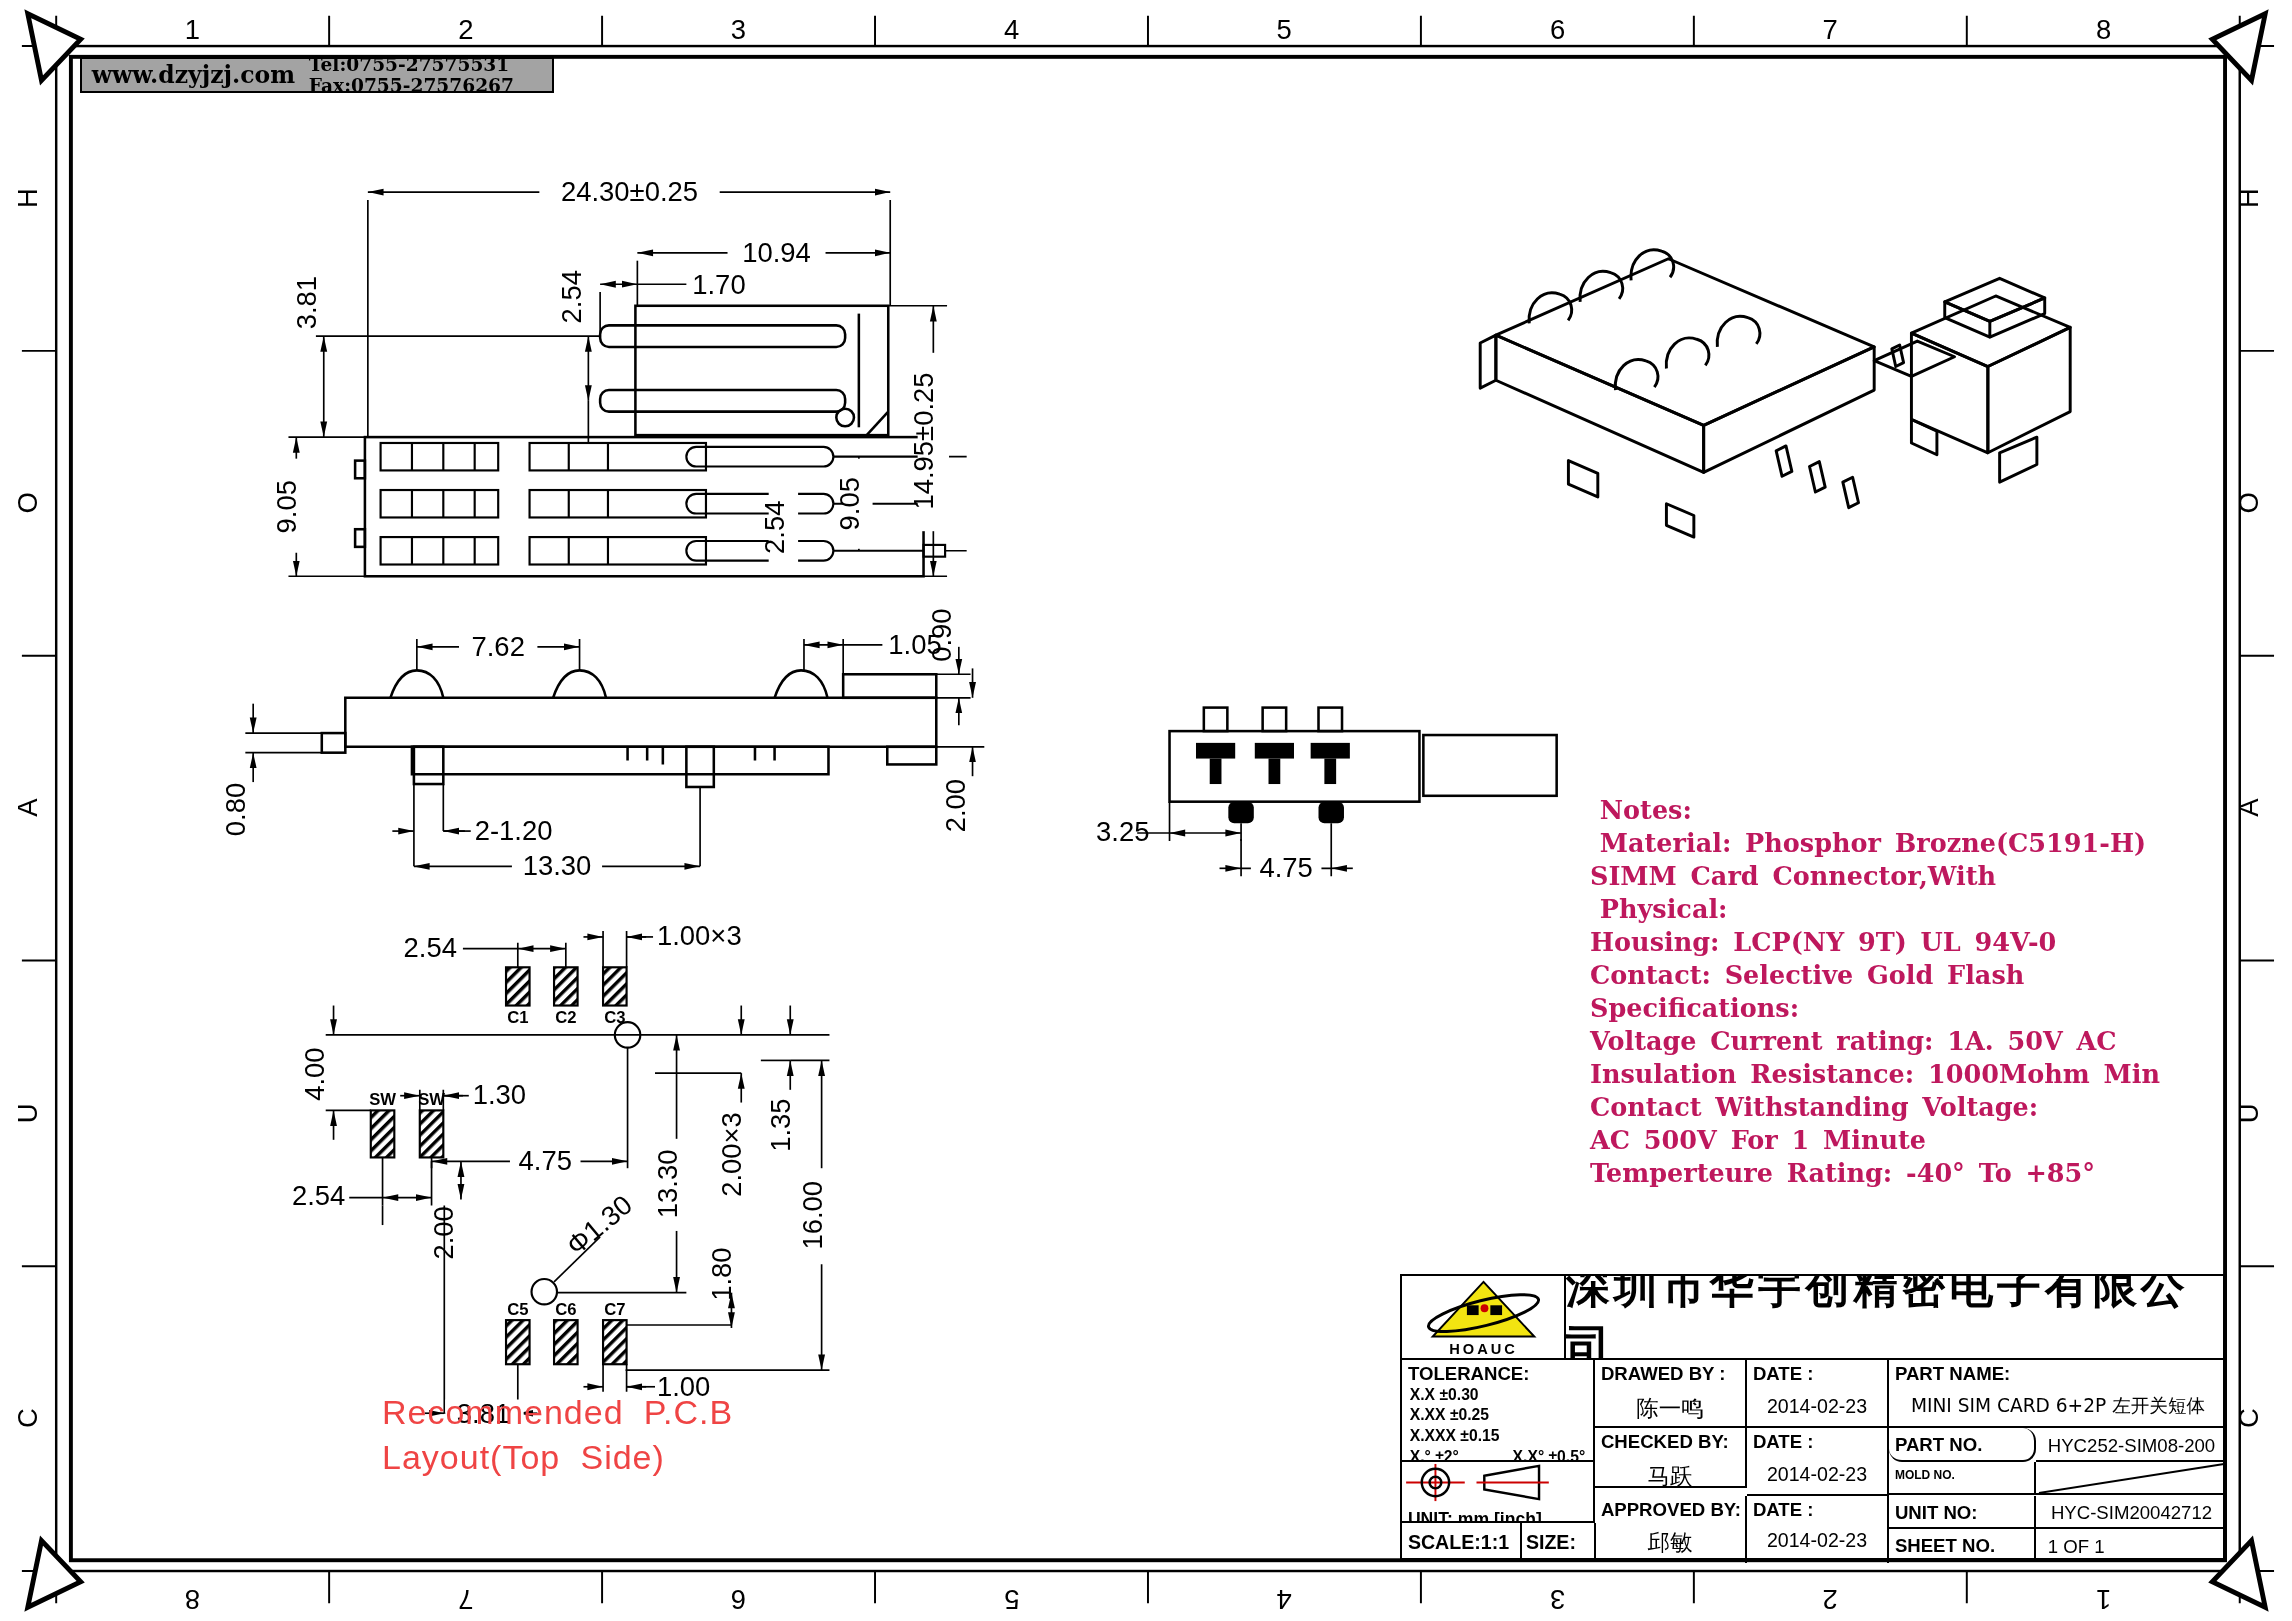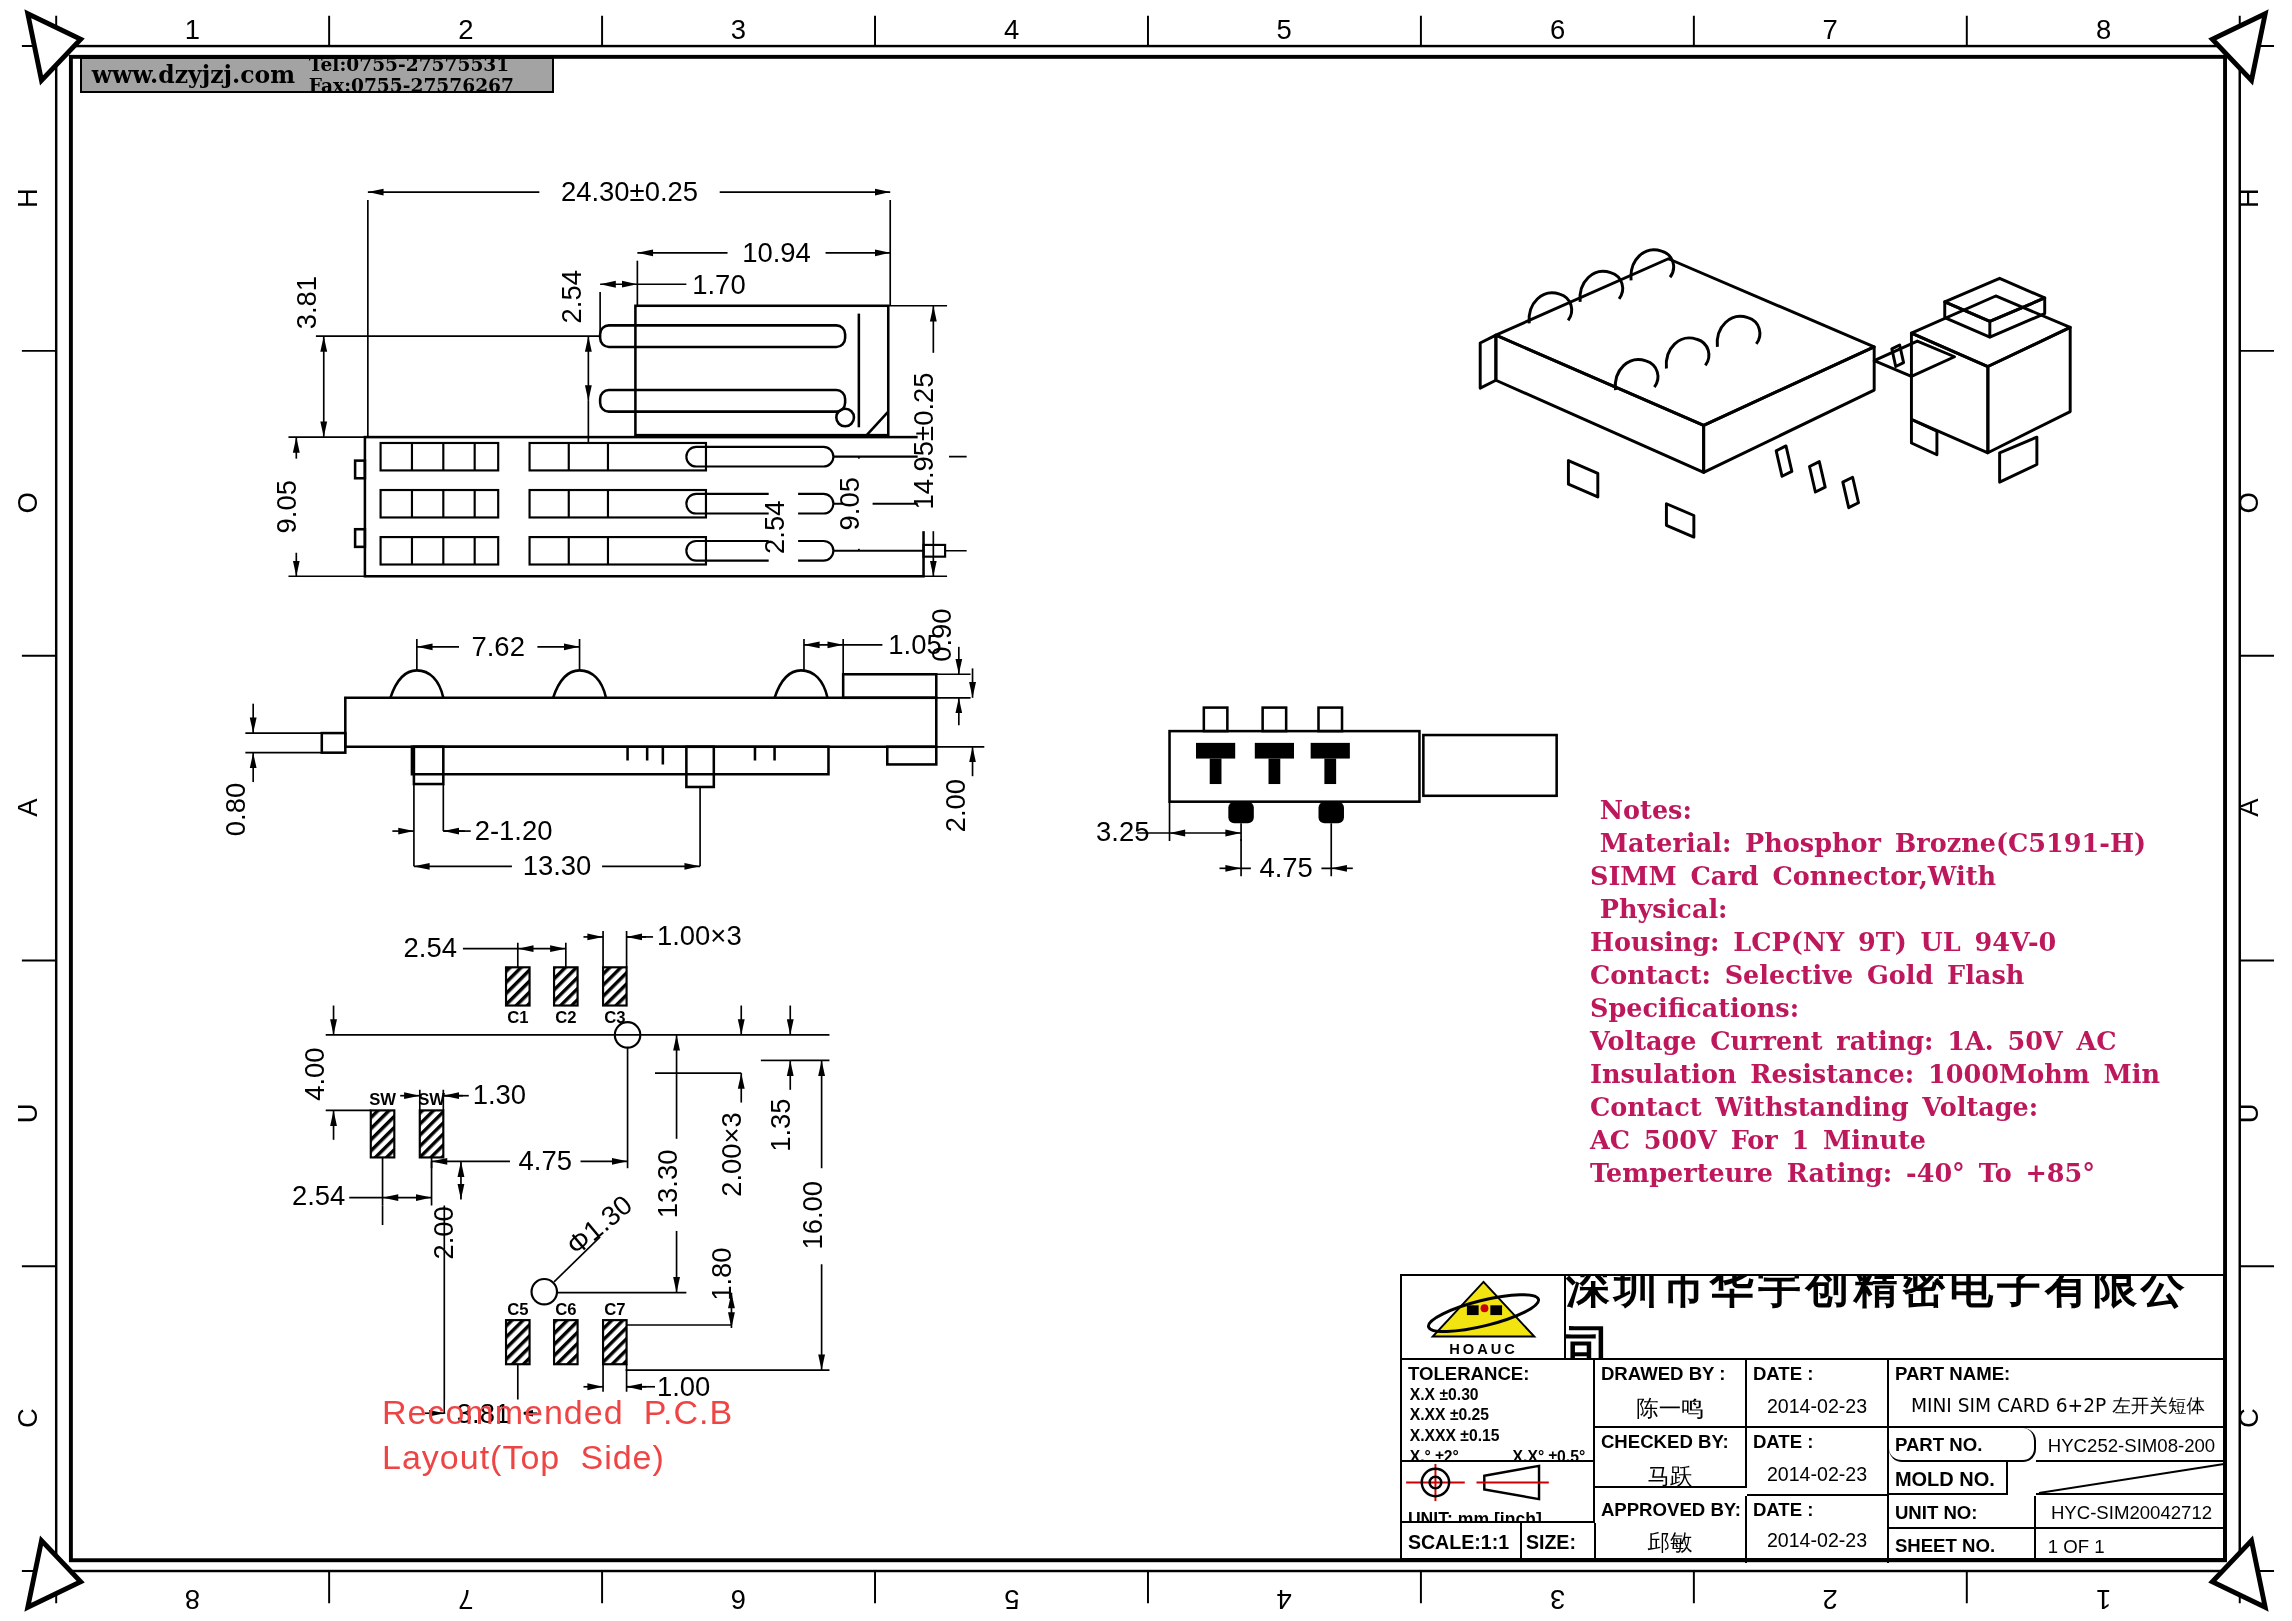--- a/index.html
+++ b/index.html
@@ -465,21 +465,21 @@
     <div class="lab">DATE :</div>
     <div class="val" style="margin-top:7.8px;">2014-02-23</div>
   </div>
 
   <div class="cell" style="left:487px;top:84px;width:338px;height:68px;border-right:none;">
     <div class="lab">PART NAME:</div>
     <div class="val cjk" style="font-size:18.6px;margin-top:7.8px;">MINI SIM CARD 6+2P 左开关短体</div>
   </div>
   <div class="cell lab" style="left:487px;top:152px;width:147px;height:34px;font-size:18.6px;padding-top:5.9px;border-radius:13px;">PART NO.</div>
   <div class="cell val" style="left:634px;top:152px;width:191px;height:34px;border-right:none;padding-top:6.9px;font-size:18.6px;">HYC252-SIM08-200</div>
-  <div class="cell lab" style="left:487px;top:186px;width:119px;height:33px;font-size:20px;padding-top:5.9px;">MOLD NO.</div>
+  <div class="cell lab" style="left:487px;top:186px;width:147px;height:33px;font-size:12px;padding-top:5.9px;">MOLD NO.</div>
   <div class="cell" style="left:634px;top:186px;width:191px;height:33px;border-right:none;">
     <svg class="diagline" width="191" height="33" viewBox="0 0 195 32">
           <line x1="2" y1="32" x2="193" y2="2" stroke="#000" stroke-width="2"></line>
         </svg>
   </div>
   <div class="cell lab" style="left:487px;top:220px;width:147px;height:33px;font-size:18.6px;padding-top:5.9px;">UNIT NO:</div>
   <div class="cell val" style="left:634px;top:220px;width:191px;height:33px;border-right:none;padding-top:5.9px;font-size:18.6px;">HYC-SIM20042712</div>
   <div class="cell lab" style="left:487px;top:253px;width:147px;height:33px;font-size:18.6px;padding-top:5.9px;border-bottom:none;">SHEET NO.</div>
   <div class="cell val" style="left:634px;top:253px;width:191px;height:33px;border-right:none;border-bottom:none;padding-top:6.9px;font-size:18.6px;text-align:left;padding-left:11.8px;">1 OF 1</div>
 </div>

